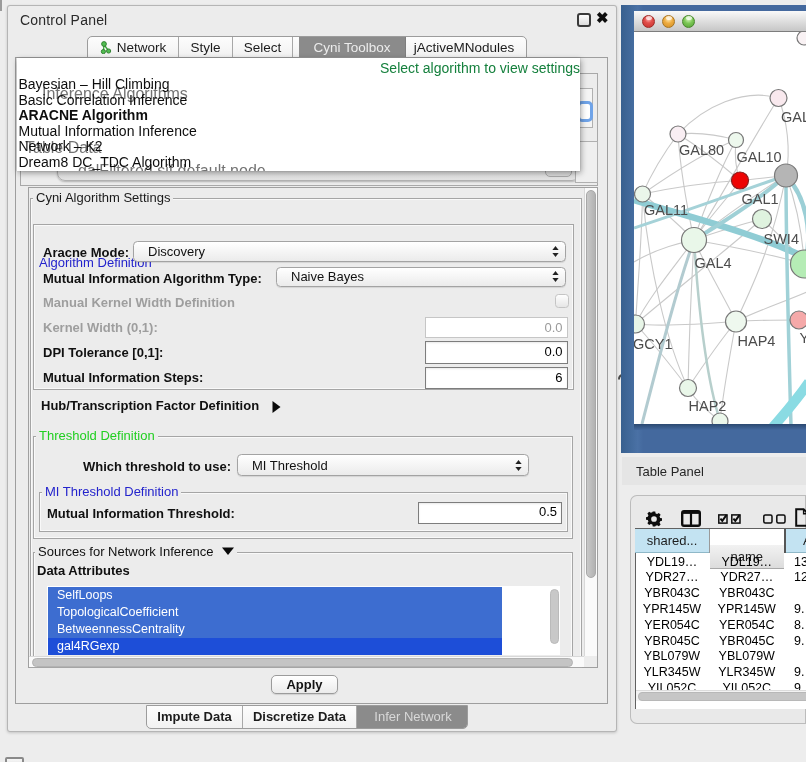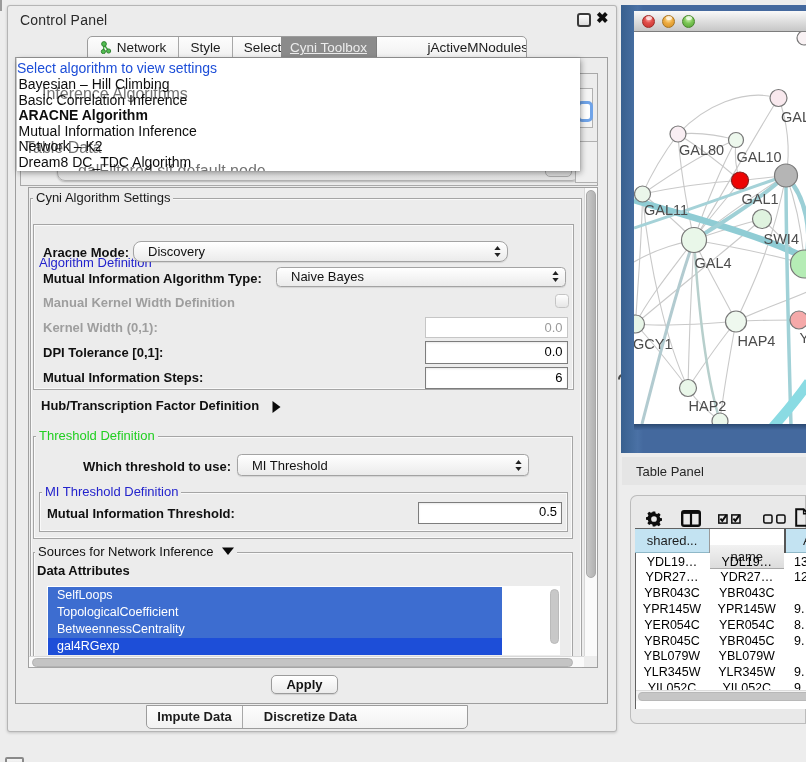--- a/index.html
+++ b/index.html
@@ -12,38 +12,38 @@
     box-shadow:inset 0 0 0 1px #b5b5b5, 0 1px 3px rgba(0,0,0,0.18); border-radius:3px; }
   #cp-title { left:13px; top:7px; font-size:14px; color:#2a2a2a; letter-spacing:0.2px; }
   #cp-float-btn { left:570px; top:8px; width:14px; height:14px; border:2px solid #3a3a3a; border-radius:3px; background:linear-gradient(#fdfdfd,#dcdcdc); }
   #cp-close-btn { left:589px; top:4px; width:16px; height:20px; font-size:15px; font-weight:bold; color:#0d0d0d; }
 
   
   #top-tabstrip { left:80px; top:31px; width:440px; height:22px; border:1px solid #9c9c9c;
     border-radius:5px 5px 0 0; background:linear-gradient(#fdfdfd,#f1f1f1); overflow:hidden; }
   .tab-top { top:0; height:22px; font-size:13.5px; color:#1c1c1c; text-align:center; line-height:21px;
     border-right:1px solid #a8a8a8; }
-  .tab-top:last-child { border-right:none;text-align:right; }
+  .tab-top:last-child { border-right:none; }
   .tab-top.sel { background:#8b8b8b; color:#ececec; border-right-color:#7e7e7e; }
 
   
   #content-panel { left:8px; top:52px; width:593px; height:647px; box-shadow:inset 0 0 0 1px #9e9e9e; background:#ececec; }
 
   
   #upper-box { left:5px; top:16px; width:578px; height:113px; box-shadow:inset 0 0 0 1px #a8a8a8; }
   #upper-bigrect { left:42px; top:82px; width:523px; height:42px; border:1px solid #b0b0b0; border-radius:8px; background:linear-gradient(#f6f6f6,#e2e2e2); box-shadow:0 1px 2px rgba(0,0,0,0.25); }
   #upper-combo-sliver { left:560px; top:31px; width:18px; height:40px; border:1px solid #b0b0b0; background:#f4f4f4; }
   #upper-combo-focus { left:562px; top:44px; width:16px; height:21px; border:3px solid #6fa3e8; border-radius:5px; background:#fff; }
   #upper-box2 { left:560px; top:84px; width:23px; height:42px; border:1px solid #b0b0b0; background:#efefef; }
   #upper-grayend { left:530px; top:101px; width:27px; height:19px; border:1px solid #ababab; border-radius:5px; background:linear-gradient(#f4f4f4,#dcdcdc); }
 
   
   #popup { left:2px; top:1px; width:563px; height:112.5px; background:#fff; overflow:hidden;
     box-shadow:1px 2px 6px rgba(0,0,0,0.38), 0 0 0 0.5px rgba(0,0,0,0.08); }
-  #popup-hint { left:0; top:2px; width:100%; text-align:left; font-size:14px; color:#1d4ed8; }
+  #popup-hint { left:0; top:2px; width:100%; text-align:right; font-size:14px; color:#15803d;padding-left:46px; }
   .popup-item { left:1.5px; height:15.5px; font-size:14px; color:#0d0d0d; white-space:nowrap; line-height:15.5px; }
   .popup-item.bold { font-weight:bold; }
   .ghost { position:absolute; font-size:16px; color:#737373; white-space:nowrap; }
 
   
   #scrollpane { left:13px; top:130px; width:570px; height:481px; box-shadow:inset 0 0 0 1px #a0a0a0; background:#ececec; }
   #vsb-track { left:555.5px; top:1px; width:13.5px; height:467.5px; background:#fafafa; border-left:1px solid #d8d8d8; }
   #vsb-thumb { left:1.5px; top:2px; width:10px; height:388px; border-radius:5px; background:linear-gradient(90deg,#c9c9c9,#b2b2b2); border:1px solid #a8a8a8; }
   #hsb-track { left:1px; top:468.5px; width:554.5px; height:11.5px; background:#fafafa; border-top:1px solid #d8d8d8; }
   #hsb-thumb { left:2.5px; top:1.5px; width:541px; height:9px; border-radius:4.5px; background:#c4c4c4; border:1px solid #b2b2b2; }
@@ -144,21 +144,21 @@
   <div class="abs" id="top-tabstrip">
       <div class="abs tab-top" style="left: 0px; width: 91px;"><svg width="13" height="13" viewBox="0 0 13 13" style="vertical-align:-2px;margin-right:4px">
           <line x1="4" y1="3.5" x2="8.6" y2="10" stroke="#3aa33a" stroke-width="1.3"></line>
           <line x1="4" y1="3.5" x2="3.4" y2="10.6" stroke="#3aa33a" stroke-width="1.3"></line>
           <circle cx="4" cy="3" r="2.4" fill="#52bd52" stroke="#2a7a2a" stroke-width="0.9"></circle>
           <circle cx="8.6" cy="10" r="2.1" fill="#52bd52" stroke="#2a7a2a" stroke-width="0.9"></circle>
           <circle cx="3.4" cy="10.6" r="2.1" fill="#52bd52" stroke="#2a7a2a" stroke-width="0.9"></circle>
         </svg><span>Network</span></div>
       <div class="abs tab-top" style="left: 91px; width: 54px;"><span>Style</span></div>
       <div class="abs tab-top" style="left: 145px; width: 60px;"><span>Select</span></div>
-      <div class="abs tab-top sel" style="left: 193px; width: 96px; text-decoration: underline;"><span>Cyni Toolbox</span></div>
+      <div class="abs tab-top sel" style="left: 211px; width: 107px;"><span>Cyni Toolbox</span></div>
       <div class="abs tab-top" style="left: 312px; width: 128px;"><span>jActiveMNodules</span></div>
     </div>
 
   <div class="abs" id="content-panel">
 
     <div class="abs" id="upper-box"></div>
     <div class="abs" id="upper-bigrect"></div>
     <div class="abs" id="upper-combo-sliver"></div>
     <div class="abs" id="upper-combo-focus"></div>
     <div class="abs" id="upper-box2"></div>
@@ -182,21 +182,21 @@
     </div>
 
     <div class="abs" id="scrollpane">
       <div class="abs groupbox" id="cyni-group"></div>
       <div class="abs gb-title" id="cyni-group-title">Cyni Algorithm Settings</div>
 
       <div class="abs groupbox" id="algo-group"></div>
       <div class="abs gb-title" id="algo-group-title" style="color: rgb(35, 35, 204);">Algorithm Definition</div>
 
       <div class="abs form-label" style="left:15px; top:57.5px;">Aracne Mode:</div>
-      <div class="abs combo" style="left:105px; top:54px; width:375px; height:20.5px;border-radius:8px;">
+      <div class="abs combo" style="left:105px; top:54px; width:433px; height:20.5px;">
         <span class="ctext">Discovery</span>
         <svg class="carrows" viewBox="0 0 7 11">
             <path d="M3.5 0 L6.6 4 H0.4 Z" fill="#222"></path>
             <path d="M3.5 11 L6.6 7 H0.4 Z" fill="#222"></path>
           </svg>
       </div>
 
       <div class="abs combo" style="left:248px; top:79.5px; width:290px; height:20.5px;">
         <span class="ctext">Naive Bayes</span>
         <svg class="carrows" viewBox="0 0 7 11">
@@ -263,21 +263,22 @@
       <div class="abs" id="hsb-track">
         <div class="abs" id="hsb-thumb"></div>
       </div>
     </div>
 
     <div class="abs" id="apply-btn">Apply</div>
   </div>
 
   <div class="abs" id="bottom-tabstrip">
       <div class="abs tab-bottom" style="left: 0px; width: 96px;">Impute Data</div>
-      <div class="abs tab-bottom" style="left: 96px; width: 114px; text-align: right;">Discretize Data</div>
+      <div class="abs tab-bottom" style="left: 96px; width: 114px;">Discretize Data</div>
+      <div class="abs tab-bottom sel" style="left: 210px; width: 112px;">Infer Network</div>
     </div>
 </div>
 
 <svg class="abs" style="left:616.5px; top:373px;" width="6" height="7" viewBox="0 0 6 7">
     <path d="M5.5 1.2 C2.5 1 1 3 1 6.5 L3 6.5 C3 4.2 4 3.2 5.5 3.2 Z" fill="#4a4a4a"></path>
   </svg>
 
 <div class="abs" id="net-window">
   <div class="abs" id="net-titlebar">
     <div class="abs tl" id="tl-red"></div>

